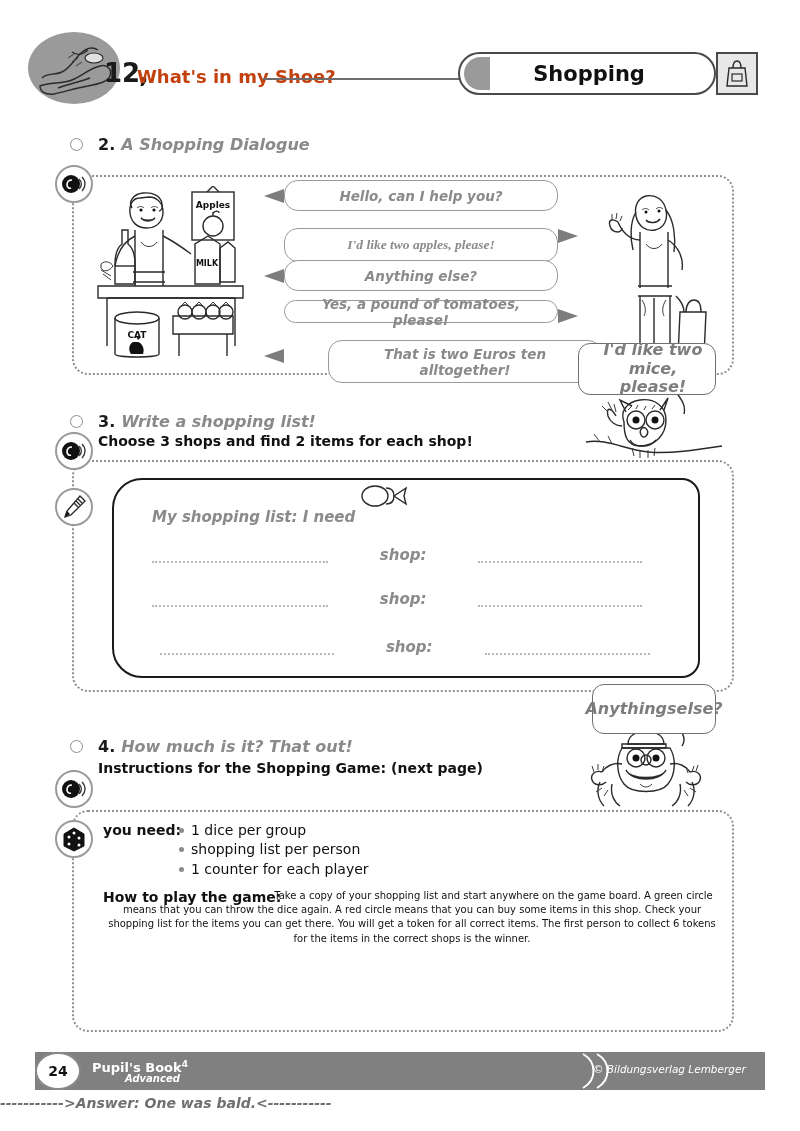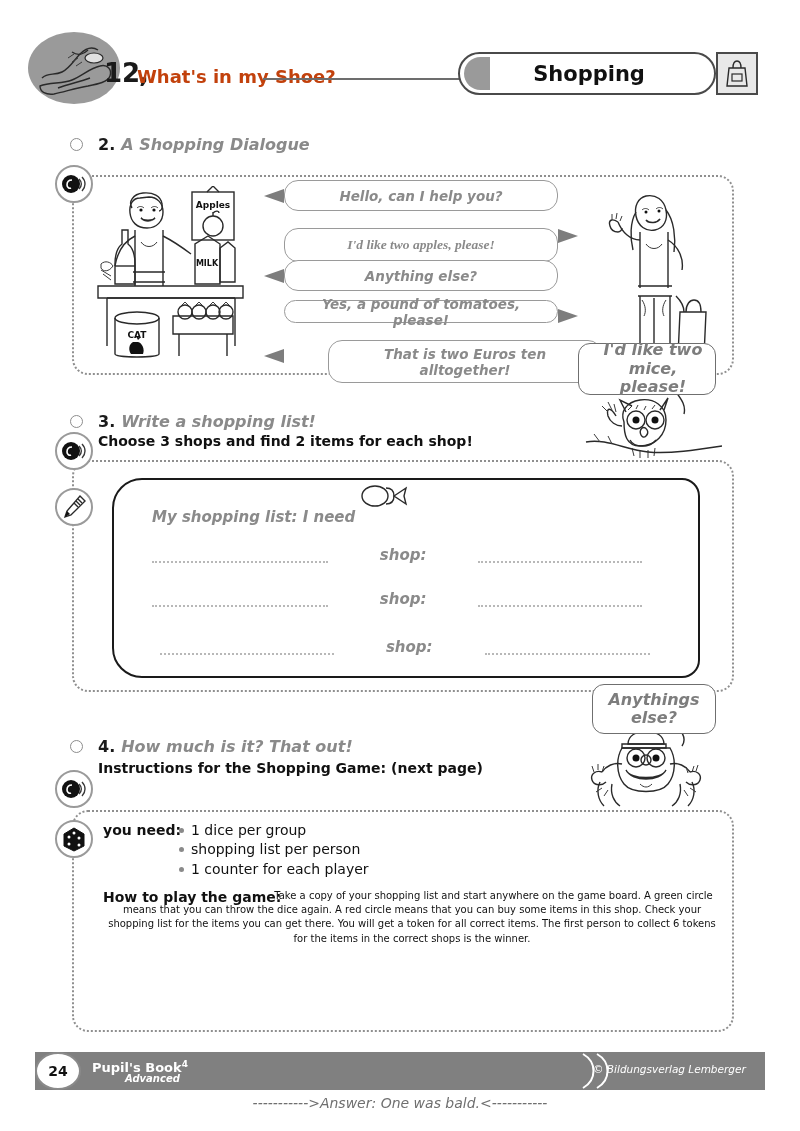--- a/index.html
+++ b/index.html
@@ -169,22 +169,22 @@
   .book-level {
     position: absolute; left: 125px; top: 1073px;
     font-size: 10px; font-style: italic; font-weight: bold; color: #fff;
   }
   .copyright {
     position: absolute; left: 593px; top: 1063px;
     font-size: 10.5px; font-style: italic; color: #fff;
   }
   .answer-line {
     position: absolute; left: 0; top: 1095px; width: 800px;
-    text-align: center;
-    font-size: 14px; font-style: italic; font-weight: normal; color: #6f6f6f;
+    text-align: left;
+    font-size: 14px; font-style: italic; font-weight: bold; color: #6f6f6f;
   }
   .ink { stroke: #2a2a2a; fill: none; stroke-width: 1.4; }
   .ink-thin { stroke: #3a3a3a; fill: none; stroke-width: 1; }
 </style>
 </head>
 <body>
 
 <div class="page">
 
   <div class="header">
@@ -396,21 +396,21 @@
     <span class="shop-word">shop:</span>
     <div class="dot-line" style="width:200px;"></div>
   </div>
 
   <div class="list-row" style="left:160px; top:640px; width:490px;">
     <div class="dot-line" style="width:205px;"></div>
     <span class="shop-word">shop:</span>
     <div class="dot-line" style="width:195px;"></div>
   </div>
 
-  <div class="cartoon-bubble" style="left:592px; top:684px; width:124px; height:50px; flex-direction:column;">
+  <div class="cartoon-bubble" style="left:592px; top:684px; width:124px; height:50px; flex-direction:row;">
     <span>Anythings</span>
     <span>else?</span>
   </div>
   <div style="position:absolute; left:570px; top:728px; z-index:6;">
     <svg width="160" height="82" viewBox="0 0 160 82">
       <path class="ink" d="M108 0 C114 6 116 12 112 18"></path>
 
       <path class="ink" d="M58 16 C58 8 66 3 76 3 C86 3 94 8 94 16 Z" fill="#d8d8d8"></path>
       <path class="ink" d="M52 16 L96 16 L96 20 L52 20 Z"></path>
 

